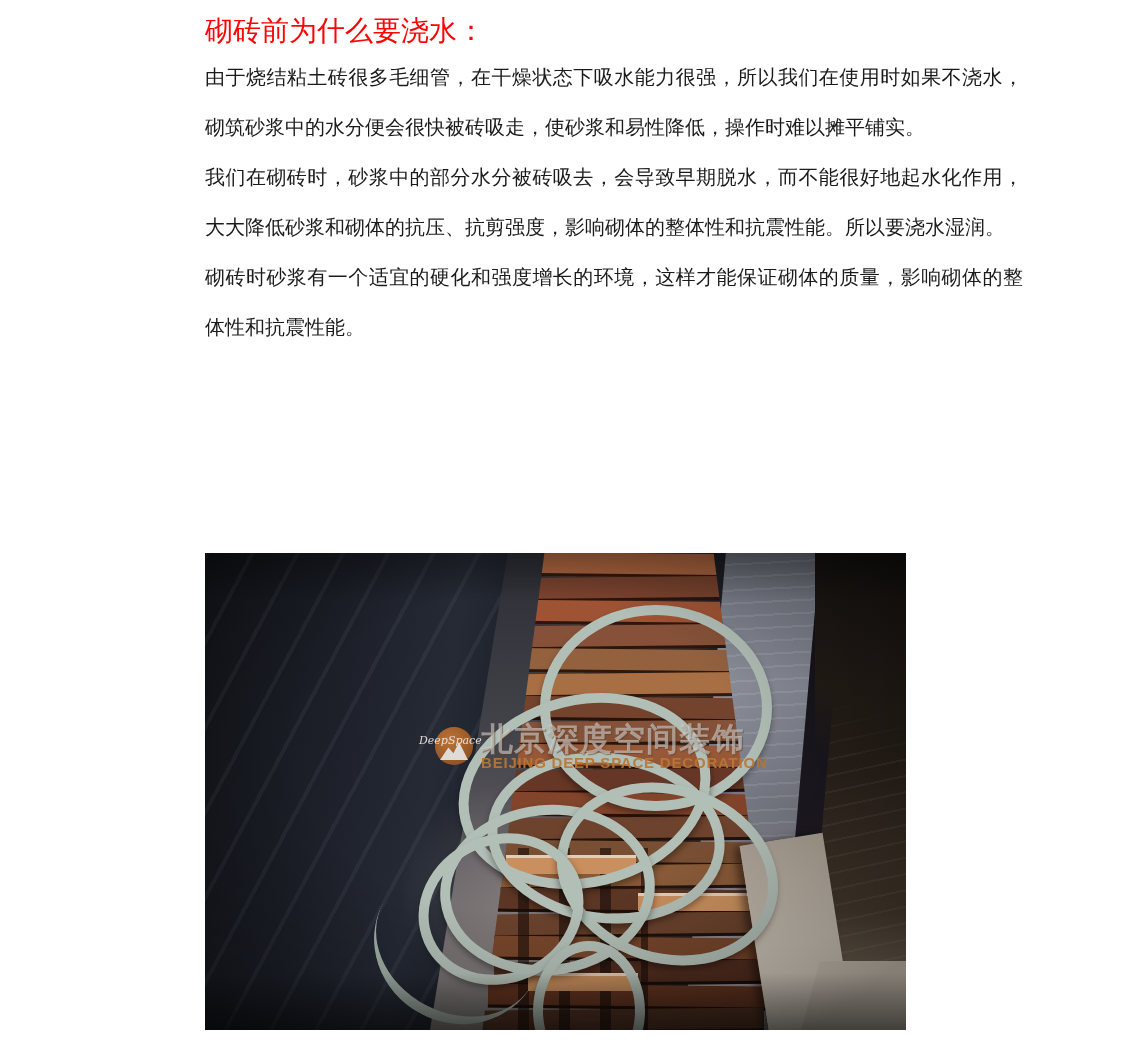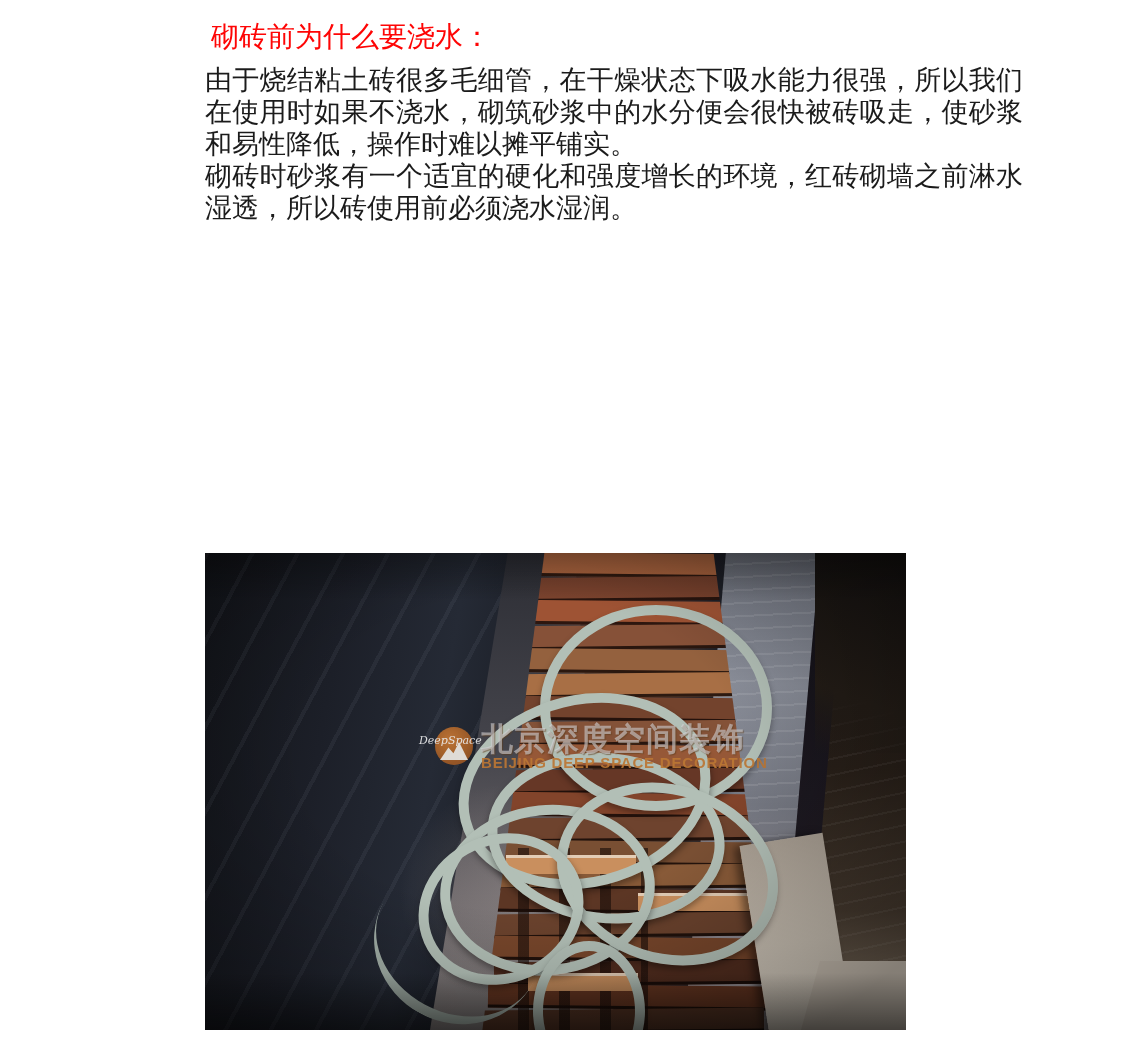--- a/index.html
+++ b/index.html
@@ -6,27 +6,27 @@
   .page{
     position:relative;width:1133px;height:1044px;background:#ffffff;
     overflow:hidden;font-family:"Liberation Sans","DejaVu Sans",sans-serif;
   }
   
   .content{position:absolute;left:205px;top:10px;width:818px;}
   .title{
     font-size:29px;font-weight:bold;color:#000000;line-height:42px;margin:0;
   }
   .intro{
-    font-size:28px;color:#fe0505;line-height:42px;margin:6px;font-weight:400;
+    font-size:28px;color:#fe0505;line-height:42px;margin:0;font-weight:400;
   }
   .sec-head{
     font-size:28px;color:#f94b4b;line-height:42px;margin:0;font-weight:400;
   }
   .sec-body{
-    font-size:27px;color:#1b1b1b;line-height:32px;margin:0;
+    font-size:20px;color:#1b1b1b;line-height:50px;margin:0;
     text-align:justify;text-justify:inter-ideograph;word-break:break-all;
   }
   
   .photo{
     position:absolute;left:205px;top:553px;width:701px;height:477px;
     overflow:hidden;background:#1e2028;
   }
   .photo *{position:absolute;}
   .ph-leftwall{
     left:0;top:0;width:305px;height:477px;
@@ -131,22 +131,23 @@
 </head>
 <body>
 
 <div class="page">
 
   <div class="content">
     <p class="intro">砌砖前为什么要浇水：</p>
 
     <p class="sec-body">由于烧结粘土砖很多毛细管，在干燥状态下吸水能力很强，所以我们在使用时如果不浇水，砌筑砂浆中的水分便会很快被砖吸走，使砂浆和易性降低，操作时难以摊平铺实。</p>
 
-
-    <p class="sec-body">砌砖时砂浆有一个适宜的硬化和强度增长的环境，红砖砌墙之前淋水湿透，所以砖使用前必须浇水湿润。</p>
+    <p class="sec-body">我们在砌砖时，砂浆中的部分水分被砖吸去，会导致早期脱水，而不能很好地起水化作用，大大降低砂浆和砌体的抗压、抗剪强度，影响砌体的整体性和抗震性能。所以要浇水湿润。</p>
+
+    <p class="sec-body">砌砖时砂浆有一个适宜的硬化和强度增长的环境，这样才能保证砌体的质量，影响砌体的整体性和抗震性能。</p>
   </div>
 
   <div class="photo">
     <div class="ph-leftwall"></div>
     <div class="ph-midgray"></div>
     <div class="ph-glow"></div>
     <div class="ph-rightdark"></div>
     <div class="ph-pillar"></div>
     <div class="ph-pillar-gap"></div>
     <div class="ph-trdark"></div>

